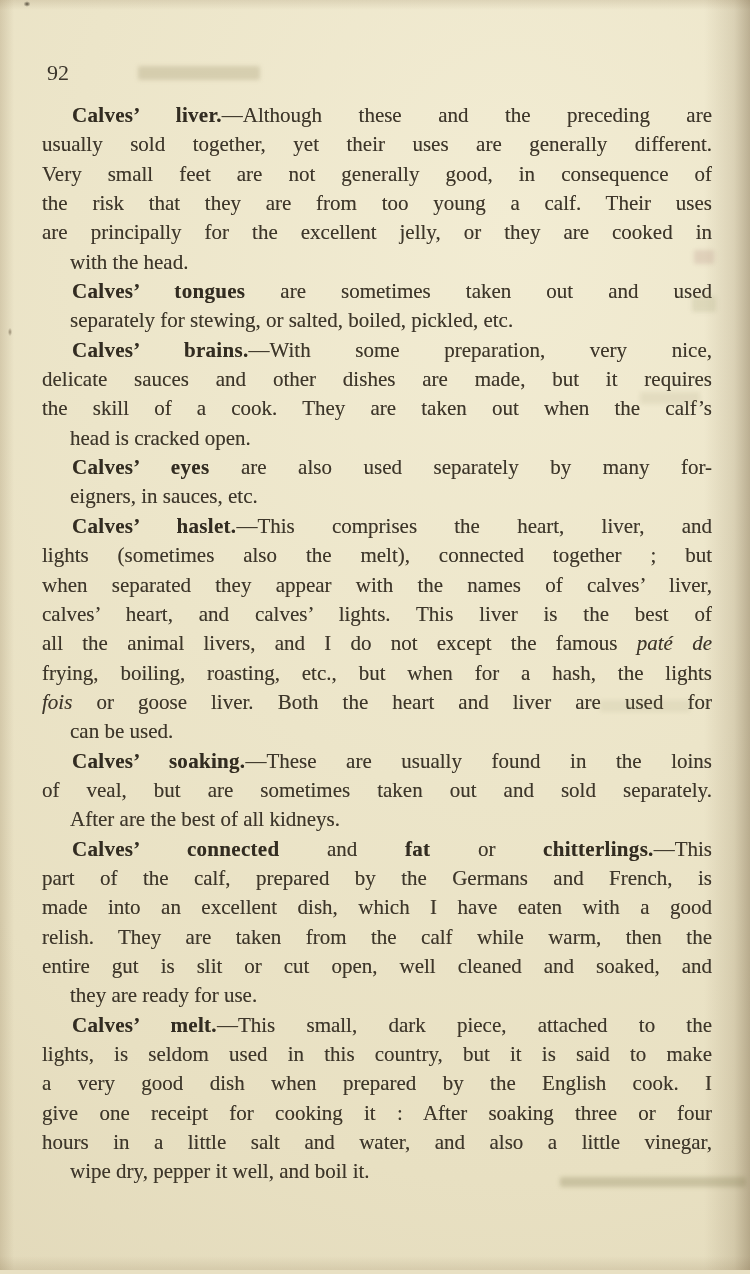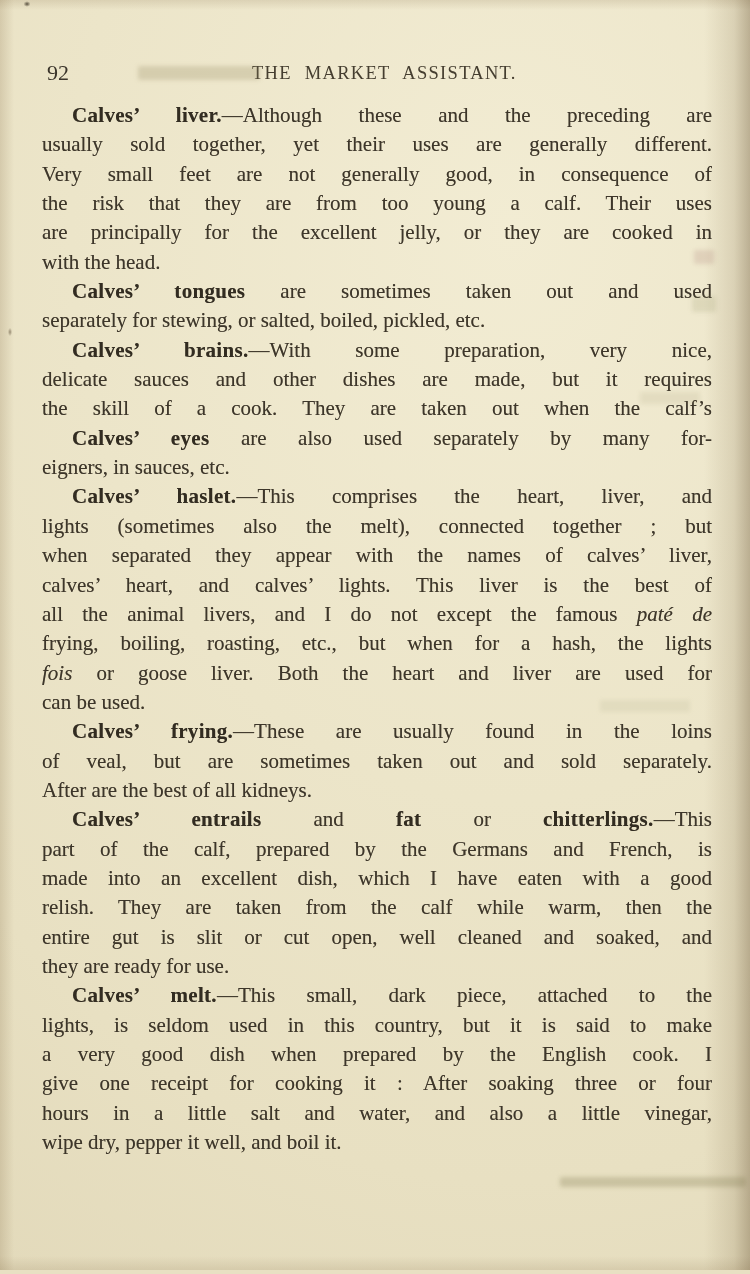--- a/index.html
+++ b/index.html
@@ -47,21 +47,21 @@
     position: absolute;
     left: 42px; top: 101px;
     width: 670px;
     font-size: 21px;
     line-height: 29.35px;
     text-shadow: 0 0 .6px rgba(62,53,40,.45);
   }
 
   .line { text-align: justify; text-align-last: justify; }
   .line.first { text-indent: 30px; }
-  .line.last { text-align-last: left; }
+  .line.last { text-align-last: left; margin-left: 28px; }
 
   .line b { font-weight: 700; color: #322c21; letter-spacing: .3px; }
   .line i { font-style: italic; margin-top: 43px; }
 
   
   .ghost {
     position: absolute;
     filter: blur(2px);
     border-radius: 2px;
     pointer-events: none;
@@ -71,48 +71,48 @@
   .ghost.g3 { left: 692px; top: 296px; width: 24px;  height: 16px; background: rgba(150,148,106,.20); }
   .ghost.g4 { left: 560px; top: 1177px; width: 186px; height: 10px; background: rgba(132,126,84,.30); }
   .ghost.g5 { left: 640px; top: 392px; width: 60px;  height: 12px; background: rgba(140,134,92,.12); }
   .ghost.g6 { left: 600px; top: 700px; width: 90px;  height: 12px; background: rgba(140,134,92,.10); }
 </style>
 </head>
 <body>
 
 <div class="page">
   <span class="page-number">92</span>
-  <span class="running-title">THE MARKET ASSISTANT.</span>
 
   <div class="page-body">
       <div class="line first"><b>Calves’ liver.</b><span>—Although these and the preceding are</span></div>
       <div class="line"><span>usually sold together, yet their uses are generally different.</span></div>
       <div class="line"><span>Very small feet are not generally good, in consequence of</span></div>
       <div class="line"><span>the risk that they are from too young a calf.  Their uses</span></div>
       <div class="line"><span>are principally for the excellent jelly, or they are cooked in</span></div>
       <div class="line last"><span>with the head.</span></div>
       <div class="line first"><b>Calves’ tongues</b><span> are sometimes taken out and used</span></div>
       <div class="line last"><span>separately for stewing, or salted, boiled, pickled, etc.</span></div>
       <div class="line first"><b>Calves’ brains.</b><span>—With some preparation, very nice,</span></div>
       <div class="line"><span>delicate sauces and other dishes are made, but it requires</span></div>
       <div class="line"><span>the skill of a cook.  They are taken out when the calf’s</span></div>
+      <div class="line last"><span>head is cracked open.</span></div>
       <div class="line first"><b>Calves’ eyes</b><span> are also used separately by many for-</span></div>
       <div class="line last"><span>eigners, in sauces, etc.</span></div>
       <div class="line first"><b>Calves’ haslet.</b><span>—This comprises the heart, liver, and</span></div>
       <div class="line"><span>lights (sometimes also the melt), connected together ; but</span></div>
       <div class="line"><span>when separated they appear with the names of calves’ liver,</span></div>
       <div class="line"><span>calves’ heart, and calves’ lights.  This liver is the best of</span></div>
       <div class="line"><span>all the animal livers, and I do not except the famous </span><i>paté de</i></div>
       <div class="line"><span>frying, boiling, roasting, etc., but when for a hash, the lights</span></div>
       <div class="line"><i>fois</i><span> or goose liver.  Both the heart and liver are used for</span></div>
       <div class="line last"><span>can be used.</span></div>
-      <div class="line first"><b>Calves’ frying.</b><span>—These are usually found in the loins</span></div>
+      <div class="line first"><b>Calves’ soaking.</b><span>—These are usually found in the loins</span></div>
       <div class="line"><span>of veal, but are sometimes taken out and sold separately.</span></div>
       <div class="line last"><span>After are the best of all kidneys.</span></div>
-      <div class="line first"><b>Calves’ entrails</b><span> and </span><b>fat</b><span> or </span><b>chitterlings.</b><span>—This</span></div>
+      <div class="line first"><b>Calves’ connected</b><span> and </span><b>fat</b><span> or </span><b>chitterlings.</b><span>—This</span></div>
       <div class="line"><span>part of the calf, prepared by the Germans and French, is</span></div>
       <div class="line"><span>made into an excellent dish, which I have eaten with a good</span></div>
       <div class="line"><span>relish.  They are taken from the calf while warm, then the</span></div>
       <div class="line"><span>entire gut is slit or cut open, well cleaned and soaked, and</span></div>
       <div class="line last"><span>they are ready for use.</span></div>
       <div class="line first"><b>Calves’ melt.</b><span>—This small, dark piece, attached to the</span></div>
       <div class="line"><span>lights, is seldom used in this country, but it is said to make</span></div>
       <div class="line"><span>a very good dish when prepared by the English cook.  I</span></div>
       <div class="line"><span>give one receipt for cooking it : After soaking three or four</span></div>
       <div class="line"><span>hours in a little salt and water, and also a little vinegar,</span></div>

